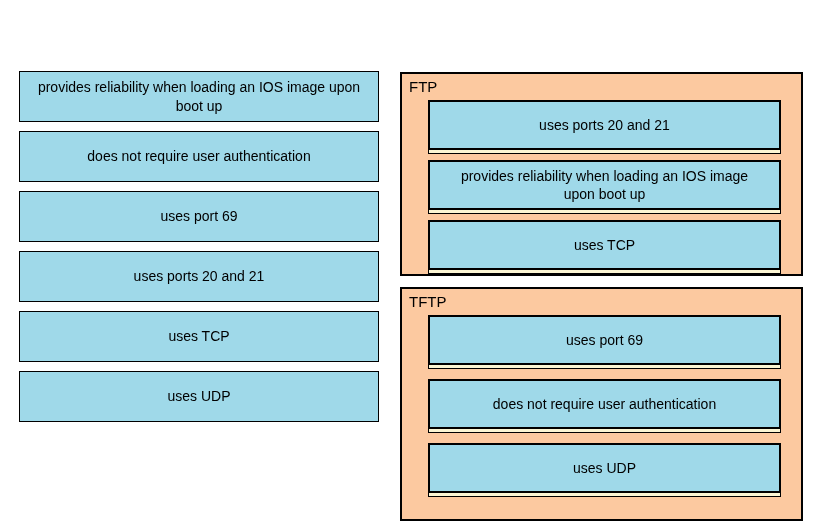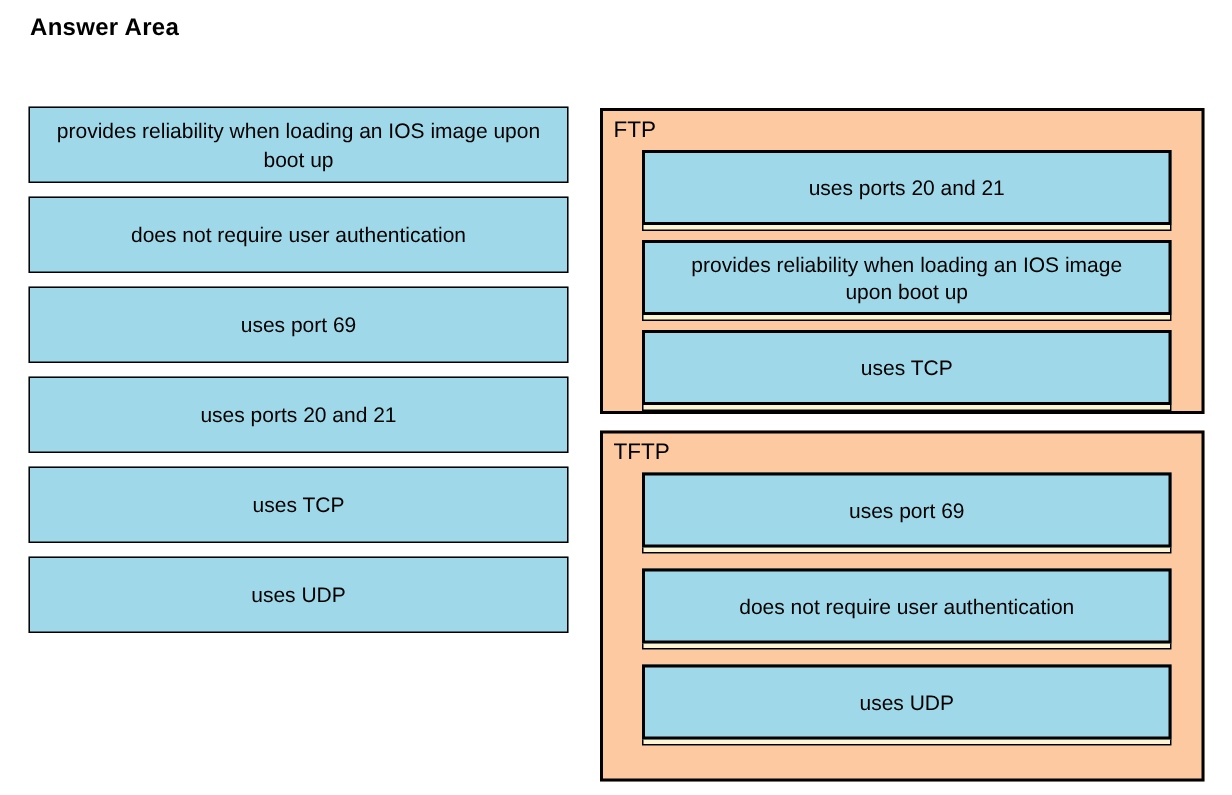--- a/index.html
+++ b/index.html
@@ -86,21 +86,20 @@
   .slot .tile {
     margin: -1px -1px 0 -1px;
     height: 50px;
   }
 </style>
 </head>
 <body>
 
 <div class="stage">
 
-  <div class="page-title">Answer Area</div>
 
   <div class="left-col">
     <div class="tile">provides reliability when loading an IOS image upon boot up</div>
     <div class="tile">does not require user authentication</div>
     <div class="tile">uses port 69</div>
     <div class="tile">uses ports 20 and 21</div>
     <div class="tile">uses TCP</div>
     <div class="tile">uses UDP</div>
   </div>
 

